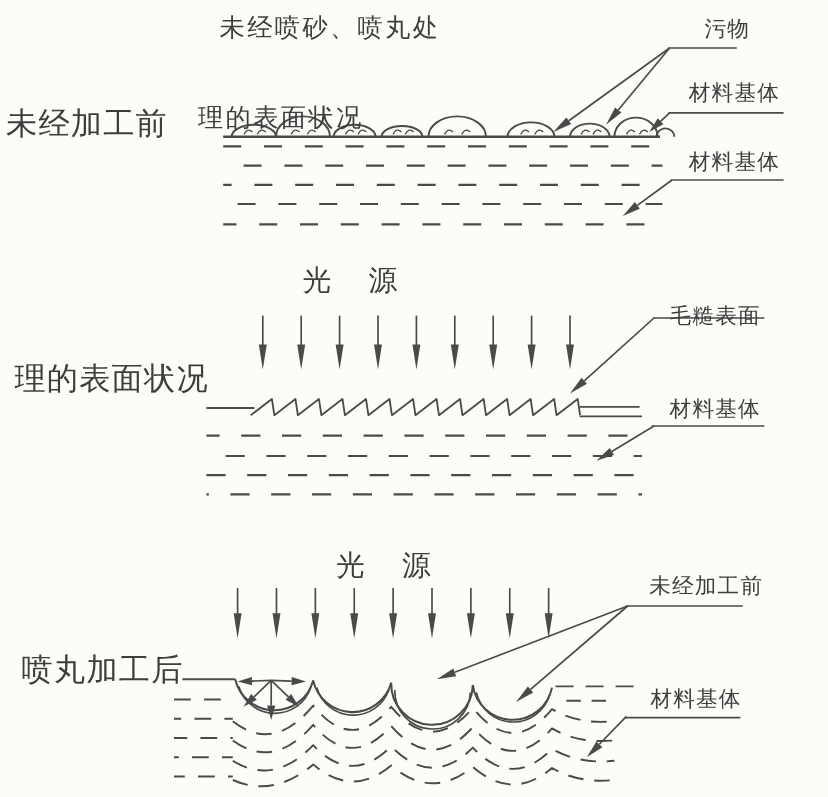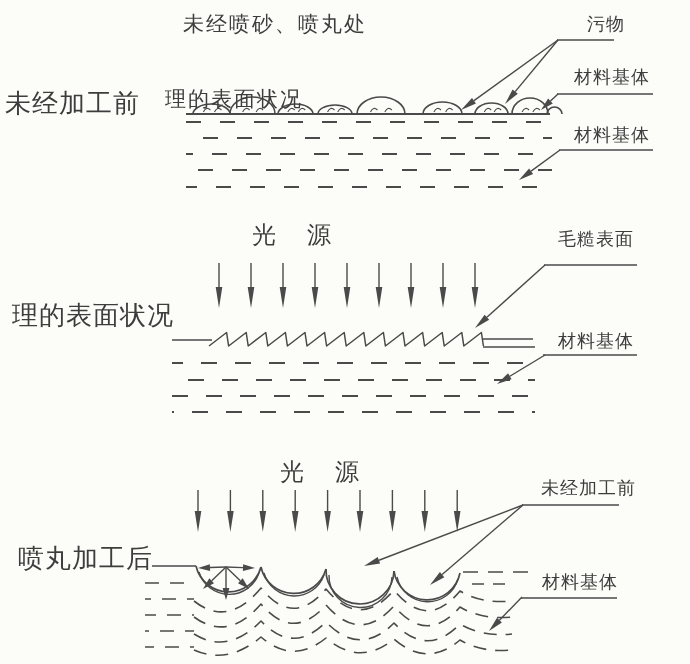--- a/index.html
+++ b/index.html
@@ -167,20 +167,20 @@
   <div class="lbl caption" style="left:183px;top:12px;">未经喷砂、喷丸处</div>
   <div class="lbl caption" style="left:165px;top:42px;margin-top:45px;">理的表面状况</div>
 
   <div class="lbl side" style="left:5px;top:89px;">未经加工前</div>
   <div class="lbl callout" style="left:573px;top:15px;margin-left:14px;">污物</div>
   <div class="lbl callout" style="left:574px;top:68px;">材料基体</div>
   <div class="lbl callout" style="left:574px;top:126px;">材料基体</div>
 
   <div class="lbl light" style="left:252px;top:206px;">光源</div>
   <div class="lbl side" style="left:12px;top:301px;">理的表面状况</div>
-  <div class="lbl callout" style="left:558px;top:230px;">毛糙表面</div>
+  <div class="lbl callout" style="left:558px;top:256px;font-family:Liberation Mono, monospace;">毛糙表面</div>
   <div class="lbl callout" style="left:558px;top:332px;">材料基体</div>
 
   <div class="lbl light" style="left:280px;top:443px;">光源</div>
   <div class="lbl side" style="left:18px;top:544px;">喷丸加工后</div>
   <div class="lbl callout" style="left:541px;top:479px;">未经加工前</div>
   <div class="lbl callout" style="left:542px;top:573px;">材料基体</div>
 </div>
 
 </body></html>

